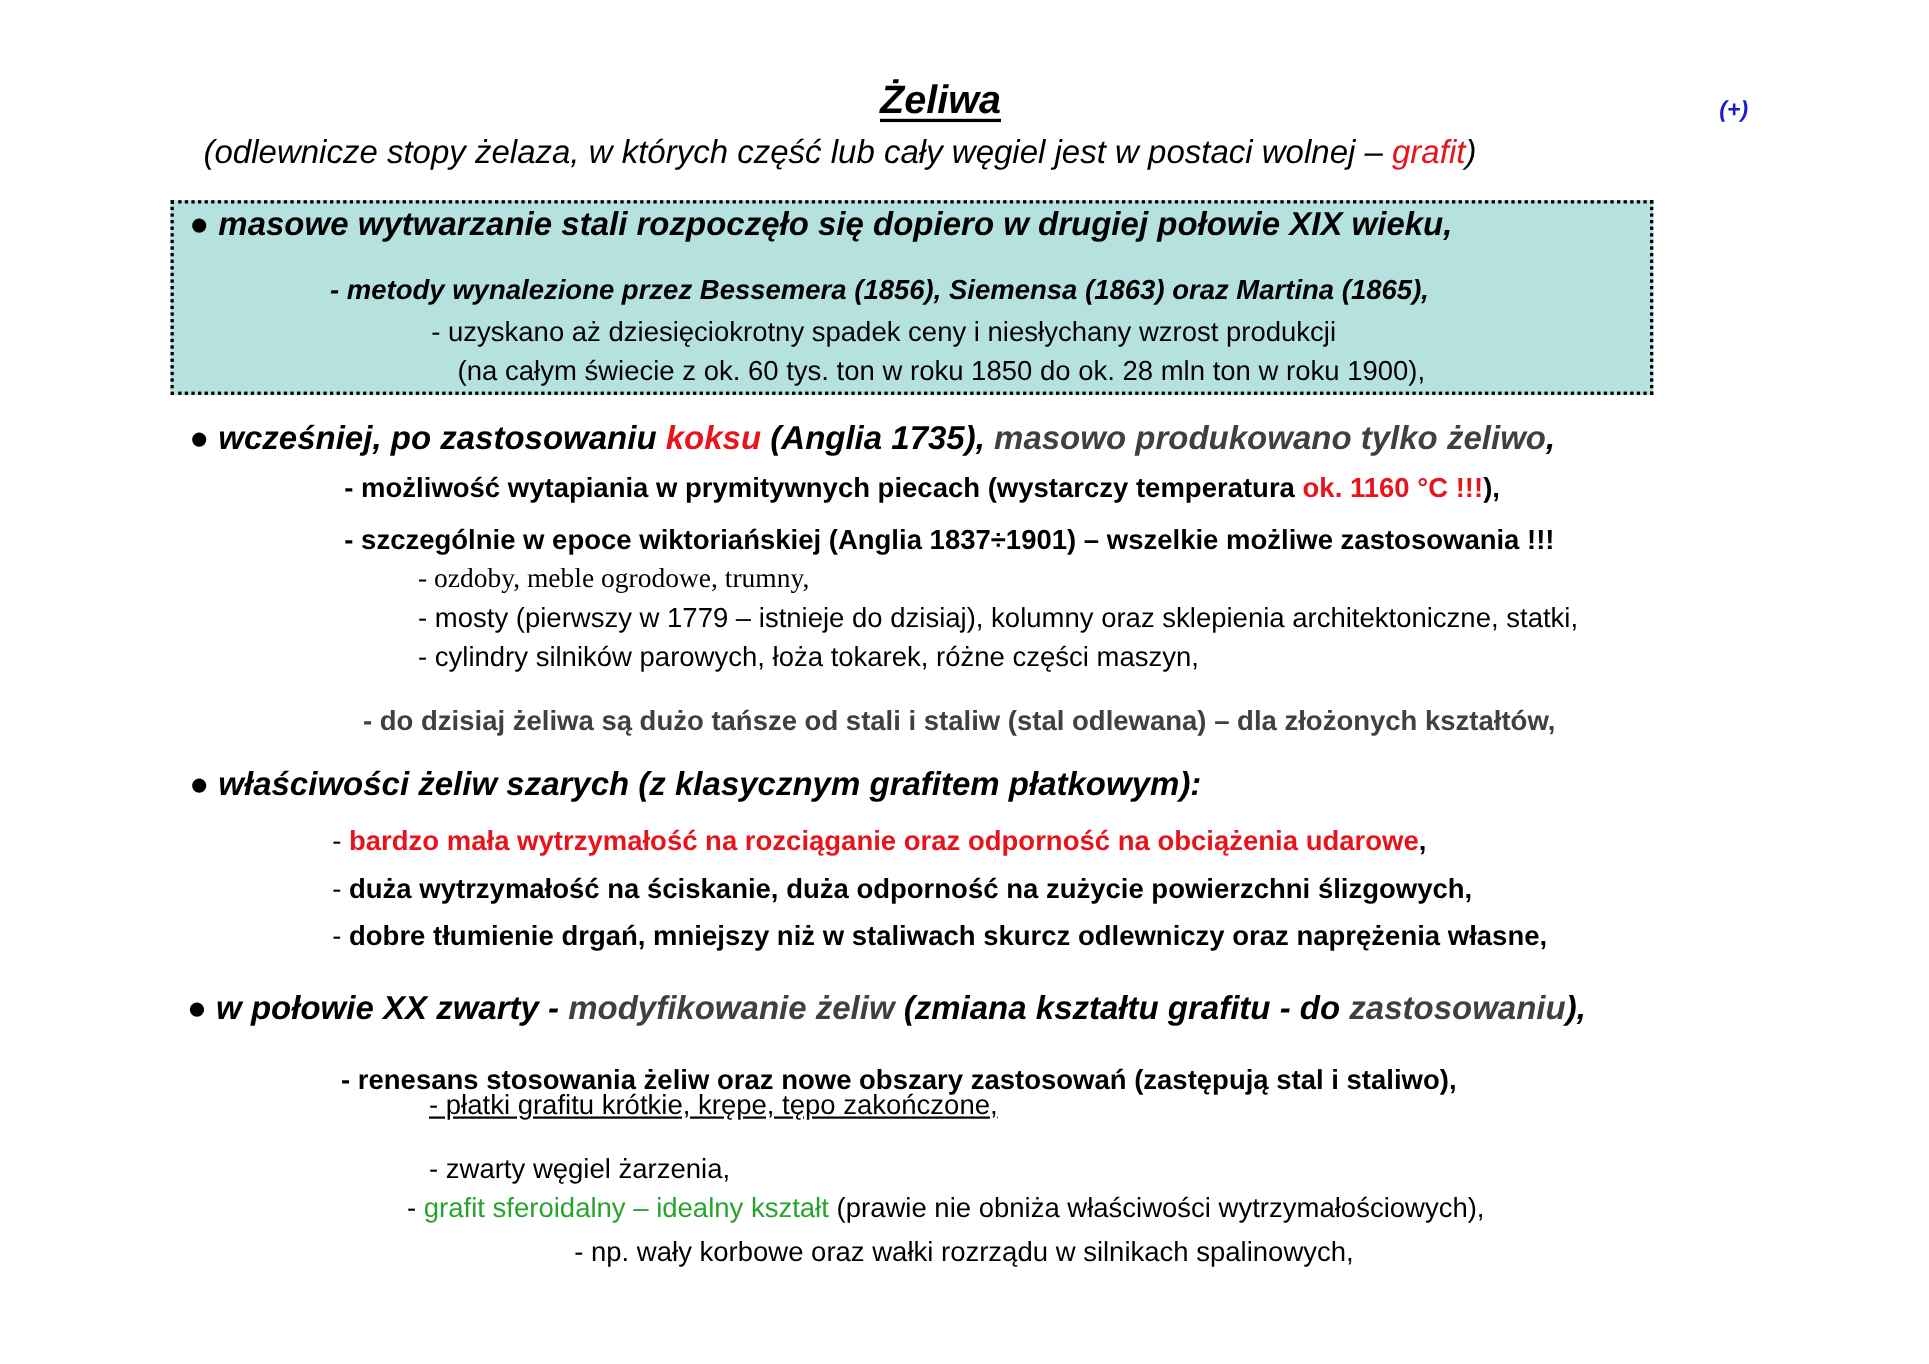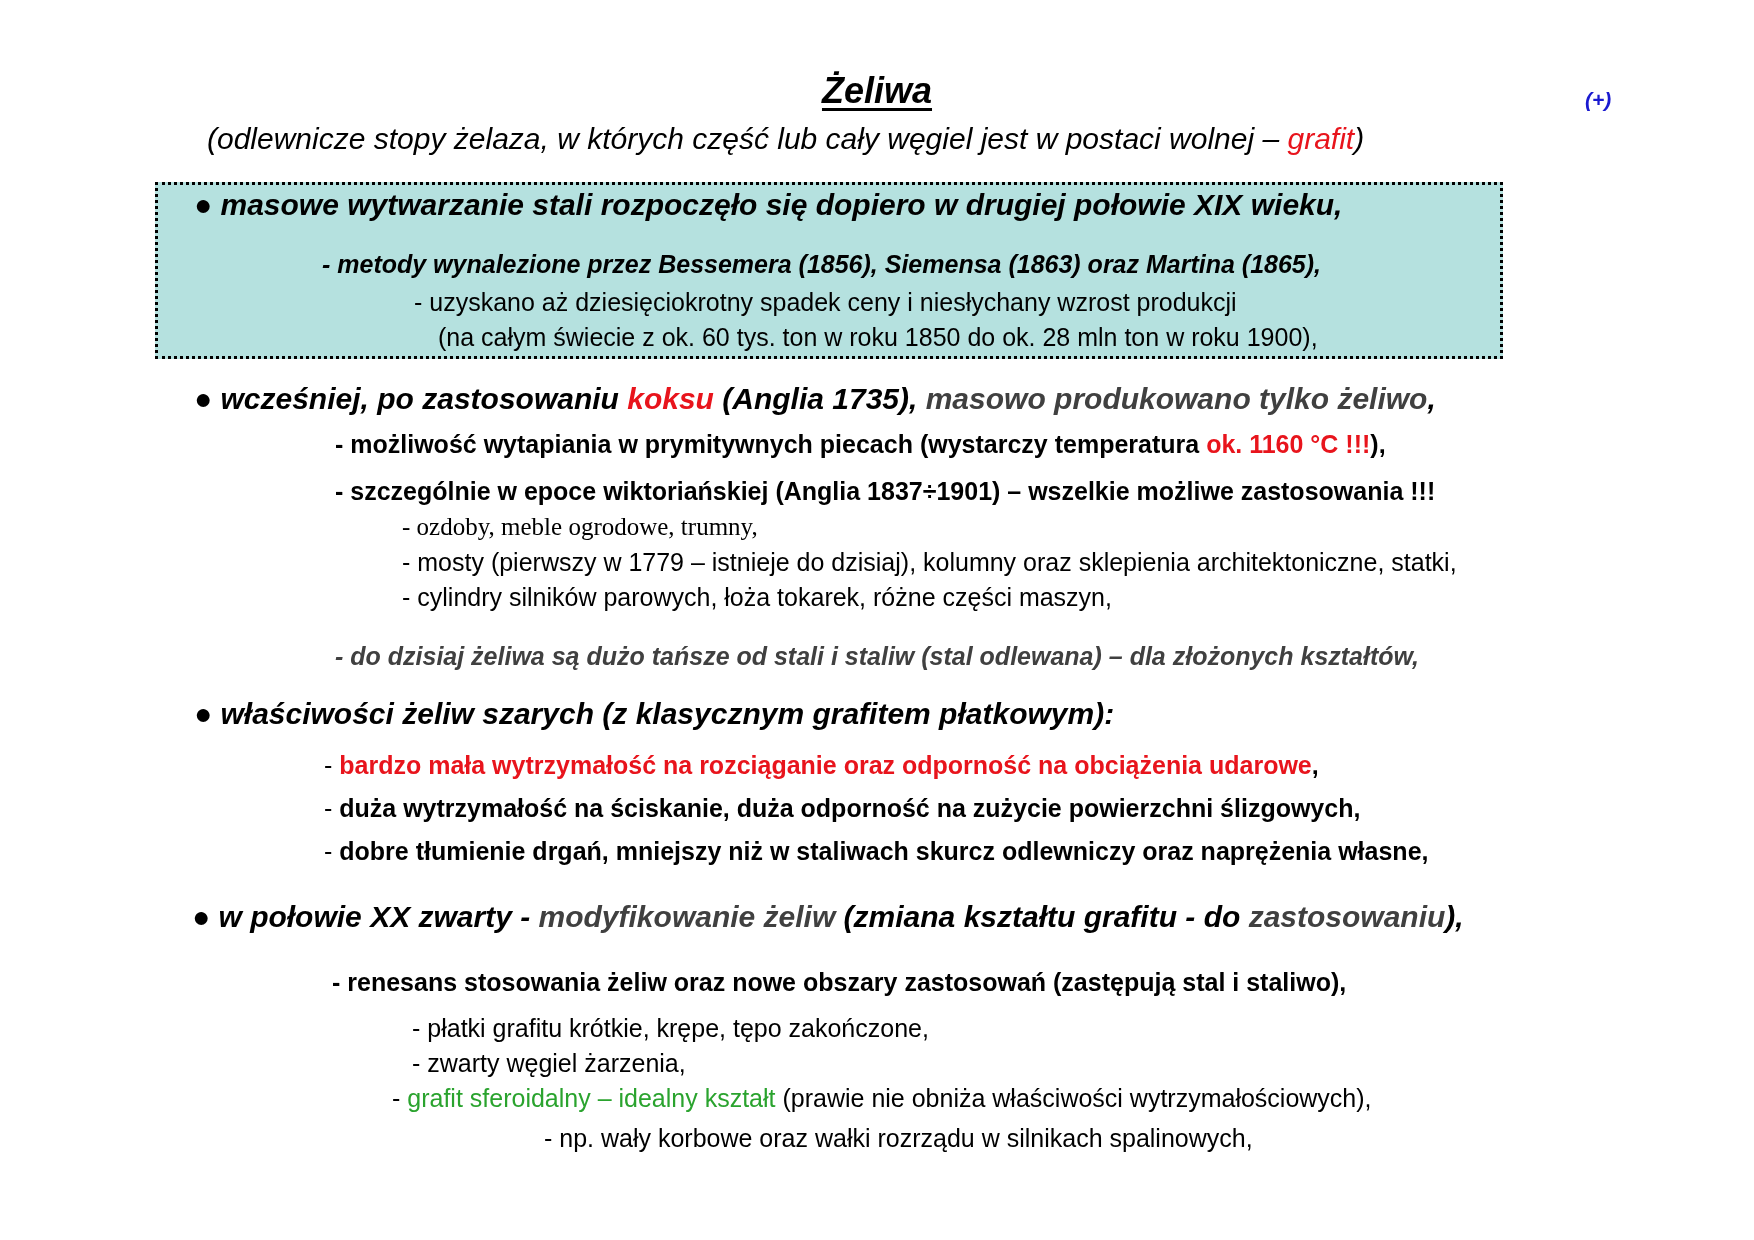--- a/index.html
+++ b/index.html
@@ -2,21 +2,21 @@
 <html><head>
   <meta charset="utf-8">
   <style>
     html, body { margin: 0; padding: 0; }
     body {
       width: 1754px; height: 1240px; background: #ffffff;
       position: relative; overflow: hidden;
       font-family: "Liberation Sans", "DejaVu Sans", sans-serif;
       color: #000;
     }
-    .abs { position: absolute; white-space: nowrap; margin-left: 22px; }
+    .abs { position: absolute; white-space: nowrap; }
     .red { color: #e8141c; text-align: right; }
     .green { color: #404040; }
     .lgreen { color: #2aa32e; }
     .blue { color: #1a1ad0; }
     .n { font-weight: normal; }
 
     .title { left: 0; width: 1710px; text-align: center; top: 70px; font-size: 36px; font-weight: bold; font-style: italic; text-decoration: underline; text-decoration-thickness: 3px; text-underline-offset: 5px; }
     .plus { left: 1563px; top: 88px; font-size: 21px; font-weight: bold; font-style: italic; }
     .subtitle { left: 185px; top: 122px; font-size: 30px; font-style: italic; }
 
@@ -54,39 +54,39 @@
   <span>●</span>
   <span>wcześniej, po zastosowaniu </span><span class="red">koksu</span><span> (Anglia 1735), </span><span class="green">masowo produkowano tylko żeliwo</span><span>,</span>
 </div>
 <div class="abs lvl2b" style="left:313px; top:430px;">
   <span>- możliwość wytapiania w prymitywnych piecach (wystarczy temperatura </span><span class="red">ok. 1160 °C !!!</span><span>),</span>
 </div>
 <div class="abs lvl2b" style="left:313px; top:477px;">- szczególnie w epoce wiktoriańskiej (Anglia 1837÷1901) – wszelkie możliwe zastosowania !!!</div>
 <div class="abs lvl3" style="left:380px; top:513px;font-family:Liberation Serif, serif;">- ozdoby, meble ogrodowe, trumny,</div>
 <div class="abs lvl3" style="left:380px; top:548px;">- mosty (pierwszy w 1779 – istnieje do dzisiaj), kolumny oraz sklepienia architektoniczne, statki,</div>
 <div class="abs lvl3" style="left:380px; top:583px;">- cylindry silników parowych, łoża tokarek, różne części maszyn,</div>
-<div class="abs lvl2b green" style="left:313px; top:642px;font-style:italic;">- do dzisiaj żeliwa są dużo tańsze od stali i staliw (stal odlewana) – dla złożonych kształtów,</div>
+<div class="abs lvl2b green" style="left:330px; top:642px;">- do dzisiaj żeliwa są dużo tańsze od stali i staliw (stal odlewana) – dla złożonych kształtów,</div>
 
 <div class="abs bul1" style="left:172px; top:697px;">
   <span>●</span>
   <span>właściwości żeliw szarych (z klasycznym grafitem płatkowym):</span>
 </div>
 <div class="abs lvl2b" style="left:302px; top:751px;">
   <span class="n">- </span><span class="red">bardzo mała wytrzymałość na rozciąganie oraz odporność na obciążenia udarowe</span><span>,</span>
 </div>
 <div class="abs lvl2b" style="left:302px; top:794px;">
   <span class="n">- </span><span>duża wytrzymałość na ściskanie, duża odporność na zużycie powierzchni ślizgowych,</span>
 </div>
 <div class="abs lvl2b" style="left:302px; top:837px;">
   <span class="n">- </span><span>dobre tłumienie drgań, mniejszy niż w staliwach skurcz odlewniczy oraz naprężenia własne,</span>
 </div>
 
 <div class="abs bul1" style="left:170px; top:900px;">
   <span>●</span>
   <span>w połowie XX zwarty - </span><span class="green">modyfikowanie żeliw</span><span> (zmiana kształtu grafitu - do </span><span class="green">zastosowaniu</span><span>),</span>
 </div>
 <div class="abs lvl2b" style="left:310px; top:968px;">- renesans stosowania żeliw oraz nowe obszary zastosowań (zastępują stal i staliwo),</div>
-<div class="abs lvl3" style="left:390px; top:1014px;">- płatki grafitu krótkie, krępe, tępo zakończone,</div>
+<div class="abs lvl3" style="left:390px; top:991px;text-decoration:underline;">- płatki grafitu krótkie, krępe, tępo zakończone,</div>
 <div class="abs lvl3" style="left:390px; top:1049px;">- zwarty węgiel żarzenia,</div>
 <div class="abs lvl3" style="left:370px; top:1084px;">
   <span>- </span><span class="lgreen">grafit sferoidalny – idealny kształt</span><span> (prawie nie obniża właściwości wytrzymałościowych),</span>
 </div>
 <div class="abs lvl3" style="left:522px; top:1124px;">- np. wały korbowe oraz wałki rozrządu w silnikach spalinowych,</div>
 
 </body></html>

